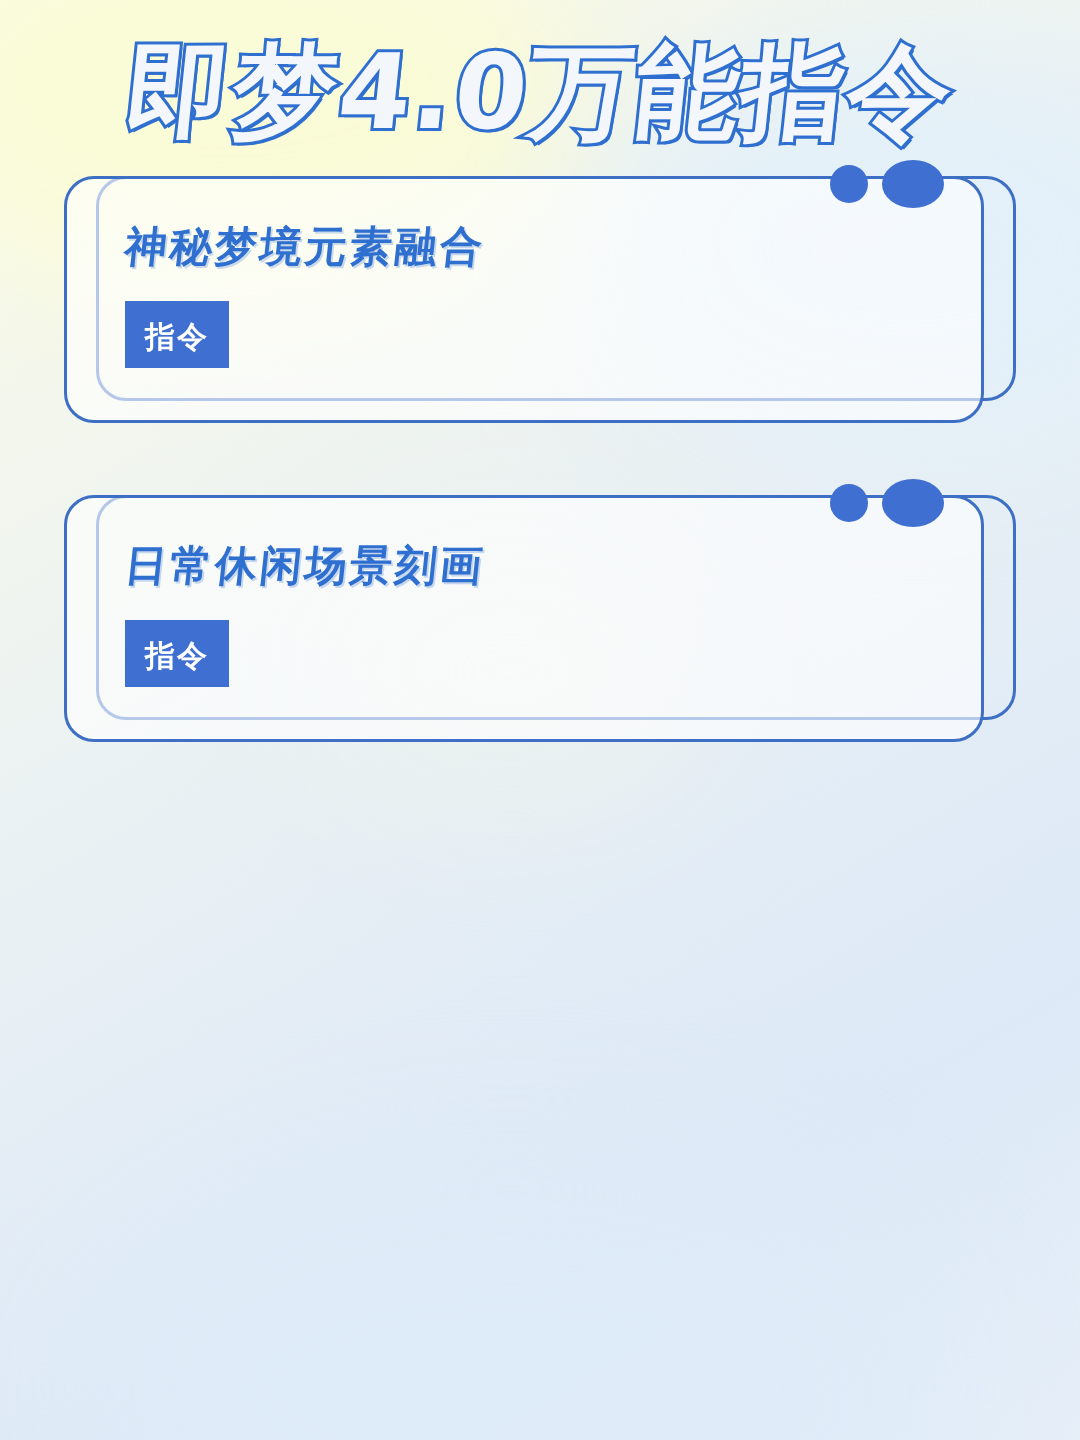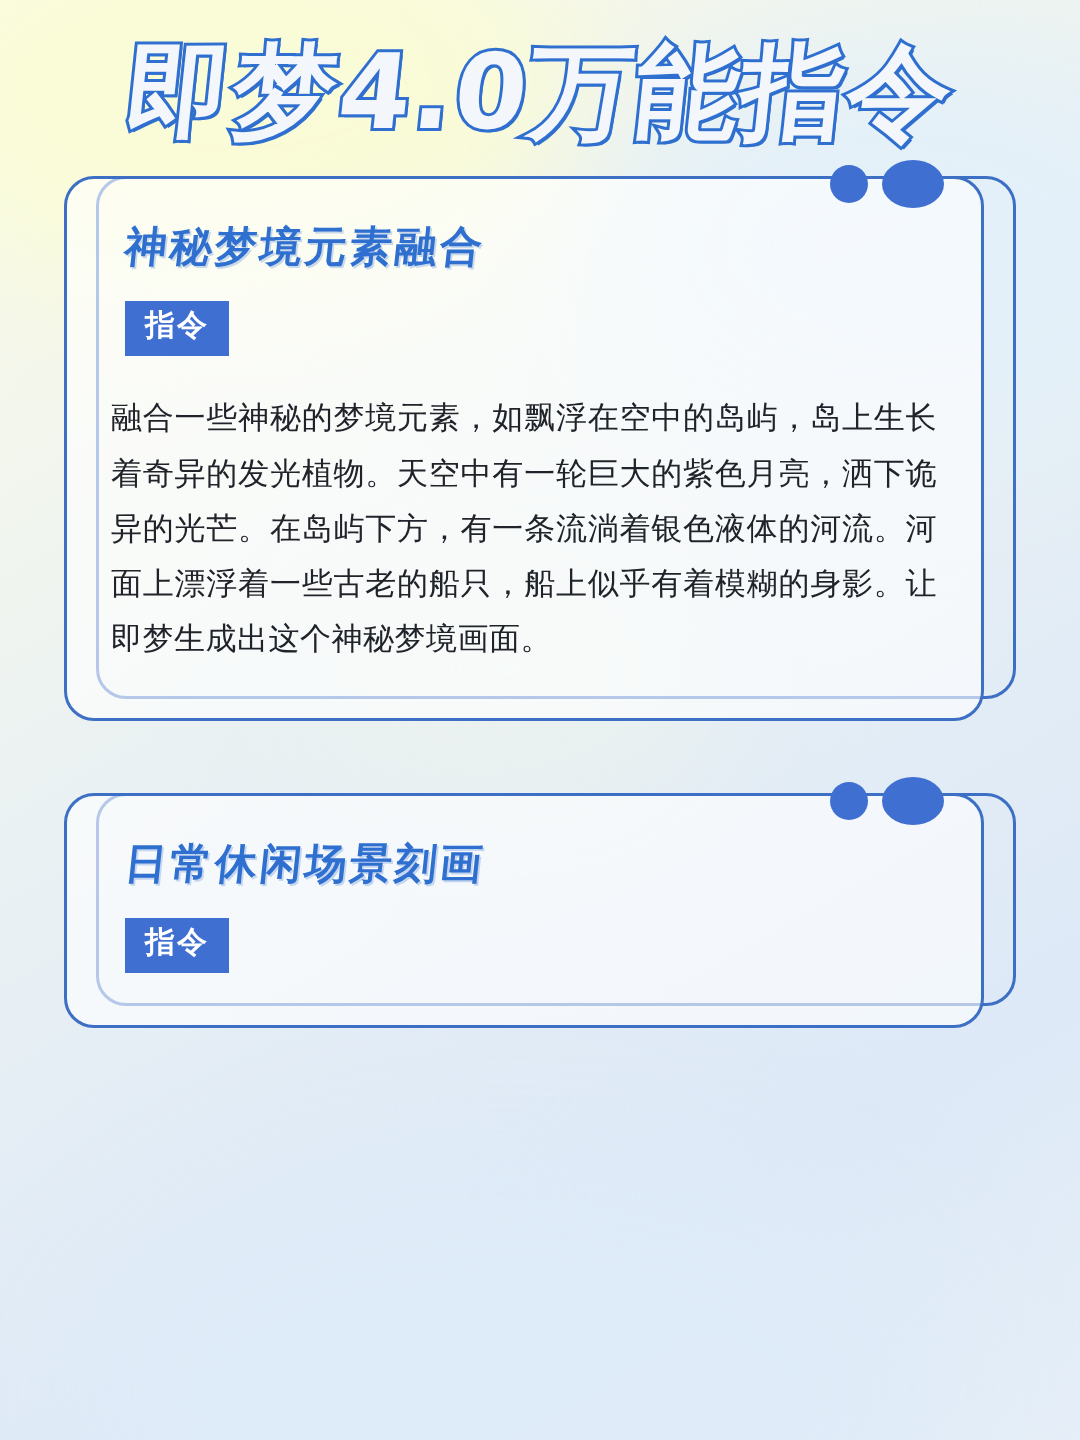--- a/index.html
+++ b/index.html
@@ -114,21 +114,21 @@
   }
 
   .tag {
     display: inline-block;
     background: #3f6fd0;
     color: #ffffff;
     font-family: "DejaVu Sans", sans-serif;
     font-size: 30px;
     font-weight: bold;
     letter-spacing: 2px;
-    padding: 4px 20px 10px 20px;
+    padding: 16px 20px 10px 20px;
     margin-left: 14px;
   }
 
   .body-text {
     margin-top: 34px;
     font-family: "DejaVu Sans", sans-serif;
     font-size: 31px;
     line-height: 1.78;
     color: #20232a;
     letter-spacing: 0.5px;
@@ -149,21 +149,20 @@
 
 <div class="card">
   <div class="frame"></div>
   <div class="dots">
     <span class="dot-small"></span>
     <span class="dot-big"></span>
   </div>
   <div class="panel">
     <div class="card-title">神秘梦境元素融合</div>
     <div class="tag">指令</div>
-    <div class="body-text">融合一些神秘的梦境元素，如飘浮在空中的岛屿，岛上生长着奇异的发光植物。天空中有一轮巨大的紫色月亮，洒下诡异的光芒。在岛屿下方，有一条流淌着银色液体的河流。河面上漂浮着一些古老的船只，船上似乎有着模糊的身影。让即梦生成出这个神秘梦境画面。</div>
   </div>
 </div>
 
 <div class="card">
   <div class="frame"></div>
   <div class="dots">
     <span class="dot-small"></span>
     <span class="dot-big"></span>
   </div>
   <div class="panel">

